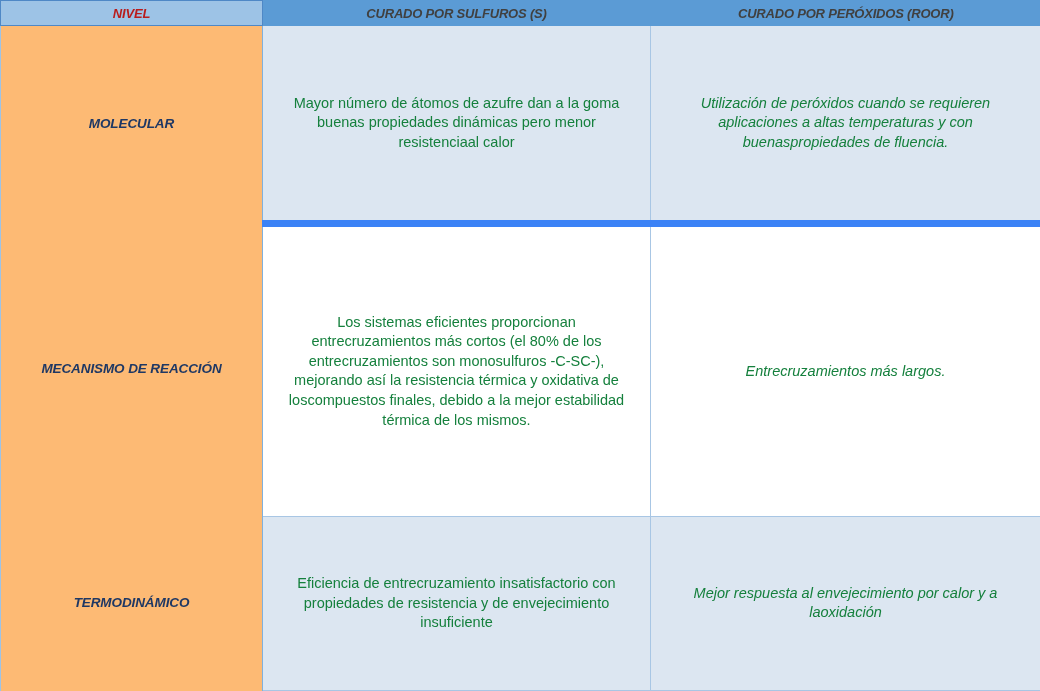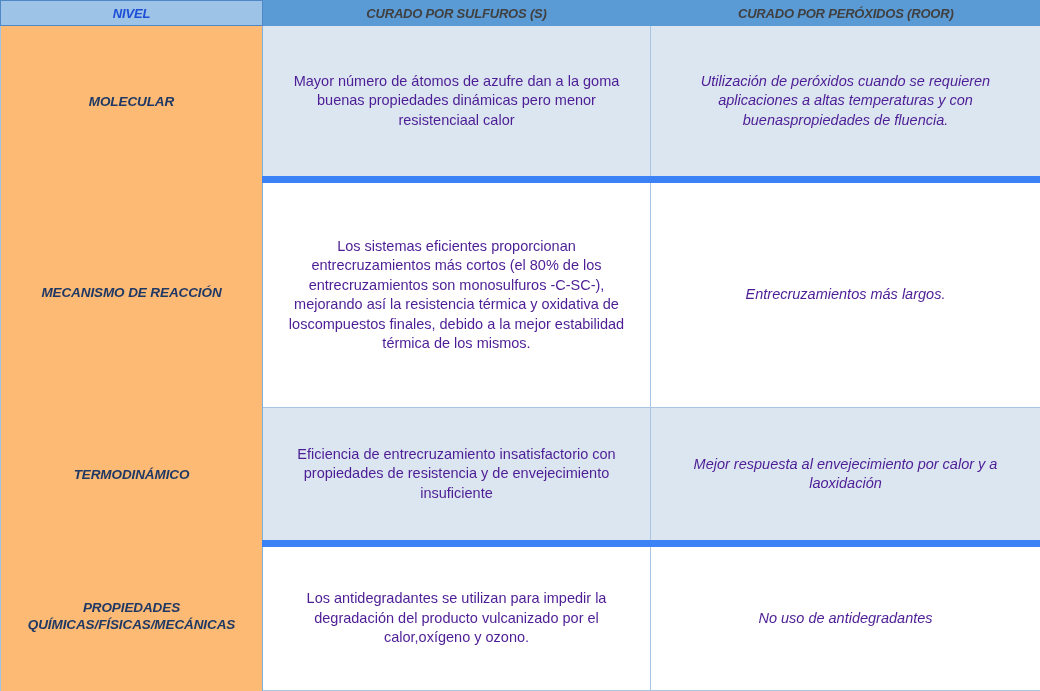--- a/index.html
+++ b/index.html
@@ -39,21 +39,21 @@
     font-style: italic;
     font-weight: bold;
     font-size: 13px;
     letter-spacing: -0.2px;
     text-align: center;
     vertical-align: middle;
     box-sizing: border-box;
   }
   th.head-nivel {
     background: #9dc3e6;
-    color: #1d4ed8;
+    color: #b91c1c;
     border-top: 1px solid #4f88c6;
     border-left: 1px solid #4f88c6;
     border-right: 1px solid #4f88c6;
     border-bottom: 1px solid #4f88c6;
   }
   th.head-col {
     background: #5b9bd5;
     color: #404040;
     border-top: 1px solid #5b9bd5;
     border-bottom: 1px solid #5b9bd5;
@@ -61,21 +61,21 @@
   th.head-sulf { border-right: 1px solid #5b9bd5; }
 
   
   td {
     vertical-align: middle;
     text-align: center;
     box-sizing: border-box;
     padding: 3px 16px;
     font-size: 14.5px;
     line-height: 1.35;
-    color: #4c1d95;
+    color: #15803d;
   }
 
   td.nivel {
     background: #fdba74;
     color: #1f3864;
     font-style: italic;
     font-weight: bold;
     font-size: 13.5px;
     line-height: 1.25;
     letter-spacing: -0.1px;
@@ -131,20 +131,15 @@
       <tr class="r1 band-plain">
         <td class="nivel">MECANISMO DE REACCIÓN</td>
         <td class="data col-sulf">Los sistemas eficientes proporcionan entrecruzamientos más cortos (el 80% de los entrecruzamientos son monosulfuros -C-SC-), mejorando así la resistencia térmica y oxidativa de loscompuestos finales, debido a la mejor estabilidad térmica de los mismos.</td>
         <td class="data col-perox">Entrecruzamientos más largos.</td>
       </tr>
       <tr class="r2 band-shaded">
         <td class="nivel">TERMODINÁMICO</td>
         <td class="data col-sulf">Eficiencia de entrecruzamiento insatisfactorio con propiedades de resistencia y de envejecimiento insuficiente</td>
         <td class="data col-perox">Mejor respuesta al envejecimiento por calor y a laoxidación</td>
       </tr>
-      <tr class="r3 band-plain">
-        <td class="nivel">PROPIEDADES QUÍMICAS/FÍSICAS/MECÁNICAS</td>
-        <td class="data col-sulf">Los antidegradantes se utilizan para impedir la degradación del producto vulcanizado por el calor,oxígeno y ozono.</td>
-        <td class="data col-perox">No uso de antidegradantes</td>
-      </tr>
     </tbody>
   </table>
 </div>
 
 </body></html>

